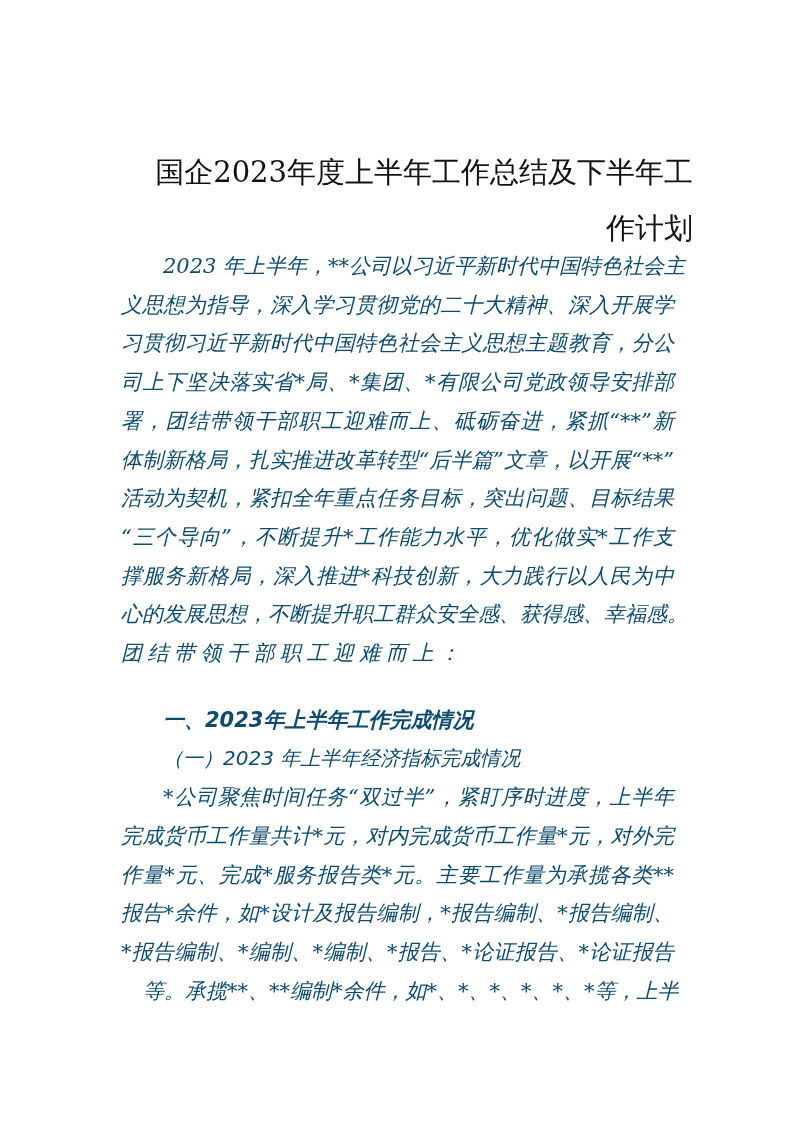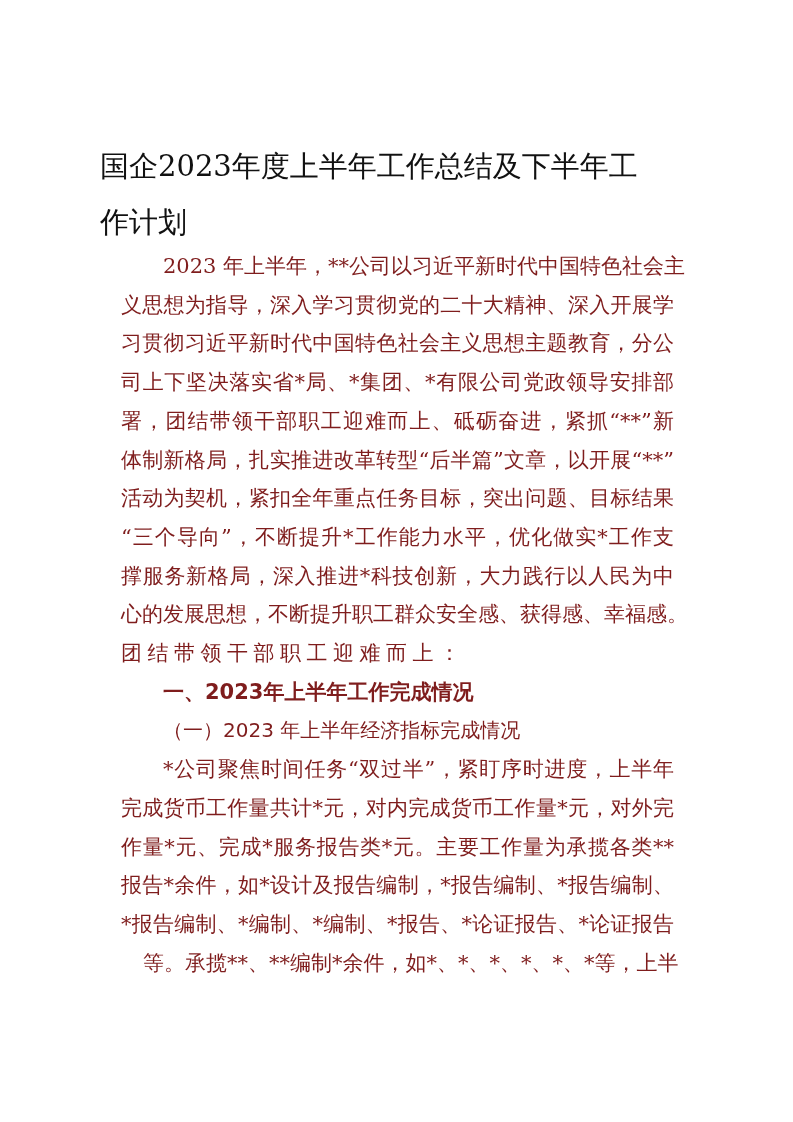--- a/index.html
+++ b/index.html
@@ -1,31 +1,31 @@
 <!DOCTYPE html>
 <html><head>
 <meta charset="utf-8">
 <style>
   html, body { margin: 0; padding: 0; background: #ffffff; }
   body { width: 793px; height: 1122px; position: relative; overflow: hidden; color: #111; }
   .page { position: absolute; left: 0; top: 0; width: 793px; height: 1122px; background: #fff; }
   .title {
-    position: absolute; left: 100px; width: 593px; text-align: left;
+    position: absolute; left: 100px; width: 593px; text-align: right;
     font-family: "DejaVu Serif", "Liberation Serif", serif;
     font-size: 29px; line-height: 56px; color: #111; font-weight: normal; margin: 0;
-    top: 138px;
+    top: 144px;
   }
   .body {
     position: absolute; left: 121px; width: 553px; top: 247px;
     font-family: "DejaVu Serif", "Liberation Serif", serif;
-    font-size: 21px; line-height: 38.7px; color: #7f1d1d;
-    text-align: justify; text-justify: inter-character;
+    font-size: 21px; line-height: 38.7px; color: #0c4a6e;
+    text-align: justify; text-justify: inter-character; font-style: italic;
   }
   .body .line { display: block; white-space: nowrap; text-align: justify; text-align-last: justify; letter-spacing: 0; }
-  .h1 { font-family: "DejaVu Sans", "Liberation Sans", sans-serif; font-weight: bold; font-size: 21px; padding-left: 42px; line-height: 38.7px; white-space: nowrap; }
+  .h1 { font-family: "DejaVu Sans", "Liberation Sans", sans-serif; font-weight: bold; font-size: 21px; padding-left: 42px; line-height: 38.7px; white-space: nowrap; margin-top: 28px; }
   .h2 { font-family: "DejaVu Sans", "Liberation Sans", sans-serif; font-size: 20px; padding-left: 42px; line-height: 38.7px; white-space: nowrap; }
   .ind { padding-left: 42px; }
   .last { text-align-last: left !important; }
 </style>
 </head>
 <body>
 
 <div class="page">
   <h1 class="title">
     <span style="display:block">国企2023年度上半年工作总结及下半年工</span>

